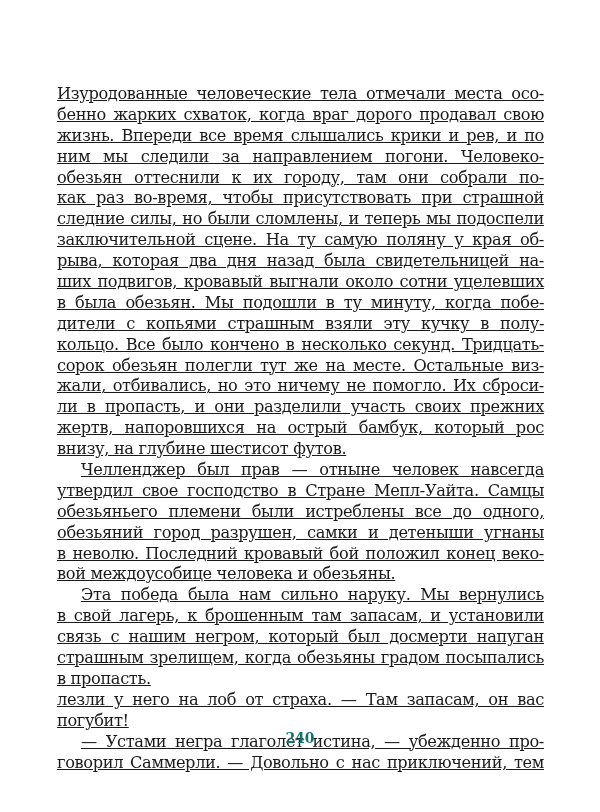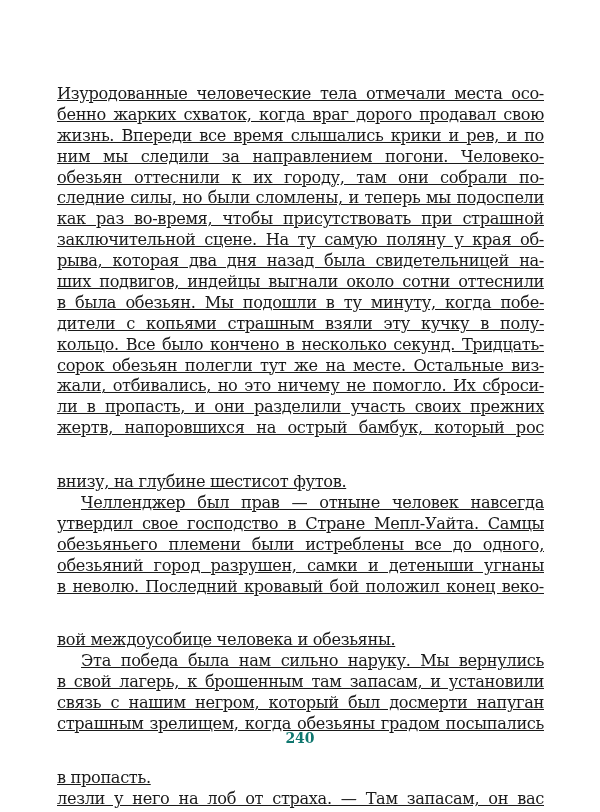--- a/index.html
+++ b/index.html
@@ -7,41 +7,41 @@
     width: 600px; height: 812px; background: #ffffff; position: relative; overflow: hidden;
     color: #1a1a1a;
     font-family: "DejaVu Serif", "Liberation Serif", serif;
   }
   .page { position: absolute; left: 57px; top: 84px; width: 487px; text-decoration: underline; }
   .line {
     height: 20.9px; line-height: 20.9px; font-size: 16.2px;
     white-space: nowrap; text-align: justify; text-align-last: justify;
     letter-spacing: -0.35px; transform-origin: left center;
   }
-  .line.last { text-align-last: left; margin-top: 33px; }
+  .line.last { text-align-last: left; }
   .line.indent { padding-left: 24px; }
   .pagenum {
     position: absolute; left: 0; width: 600px; top: 730px; text-align: center;
     font-size: 14px; font-weight: bold; color: #0f766e;
   }
 </style>
 </head>
 <body>
 
 <div class="page" id="page-body">
     <div class="line">Изуродованные человеческие тела отмечали места осо-</div>
     <div class="line">бенно жарких схваток, когда враг дорого продавал свою</div>
     <div class="line">жизнь. Впереди все время слышались крики и рев, и по</div>
     <div class="line">ним мы следили за направлением погони. Человеко-</div>
     <div class="line">обезьян оттеснили к их городу, там они собрали по-</div>
+    <div class="line">как раз во-время, чтобы присутствовать при страшной</div>
     <div class="line">следние силы, но были сломлены, и теперь мы подоспели</div>
-    <div class="line">как раз во-время, чтобы присутствовать при страшной</div>
     <div class="line">заключительной сцене. На ту самую поляну у края об-</div>
     <div class="line">рыва, которая два дня назад была свидетельницей на-</div>
-    <div class="line">ших подвигов, индейцы выгнали около сотни оттеснили</div>
+    <div class="line">ших подвигов, кровавый выгнали около сотни уцелевших</div>
     <div class="line">в была обезьян. Мы подошли в ту минуту, когда побе-</div>
     <div class="line">дители с копьями страшным взяли эту кучку в полу-</div>
     <div class="line">кольцо. Все было кончено в несколько секунд. Тридцать-</div>
     <div class="line">сорок обезьян полегли тут же на месте. Остальные виз-</div>
     <div class="line">жали, отбивались, но это ничему не помогло. Их сброси-</div>
     <div class="line">ли в пропасть, и они разделили участь своих прежних</div>
     <div class="line">жертв, напоровшихся на острый бамбук, который рос</div>
     <div class="line last">внизу, на глубине шестисот футов.</div>
     <div class="line indent">Челленджер был прав — отныне человек навсегда</div>
     <div class="line">утвердил свое господство в Стране Мепл-Уайта. Самцы</div>

